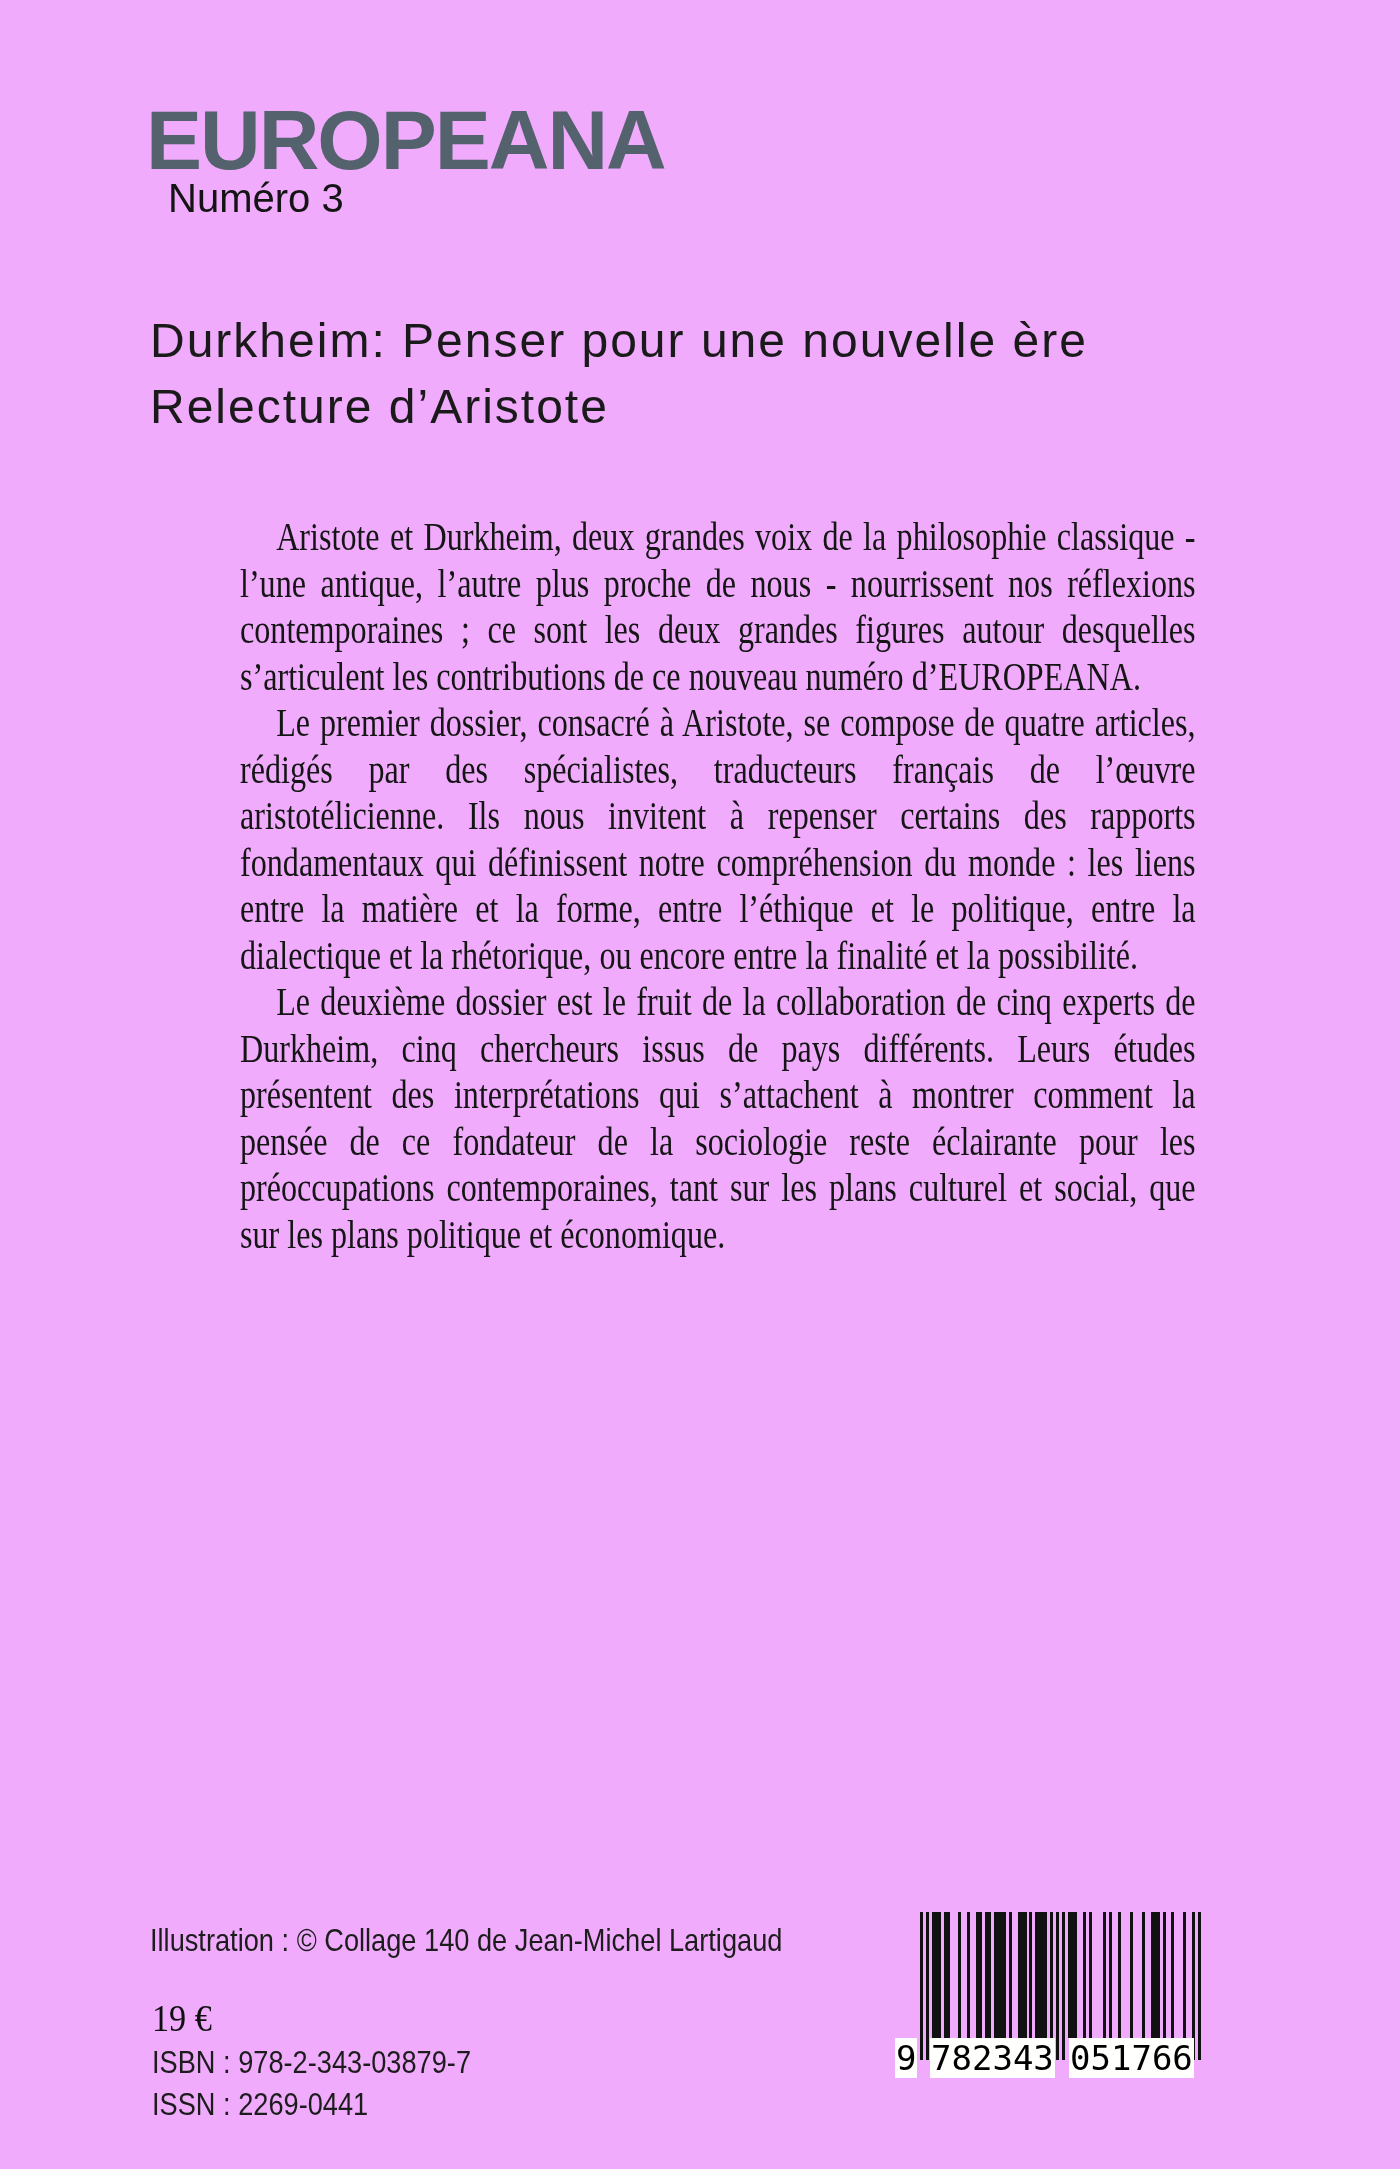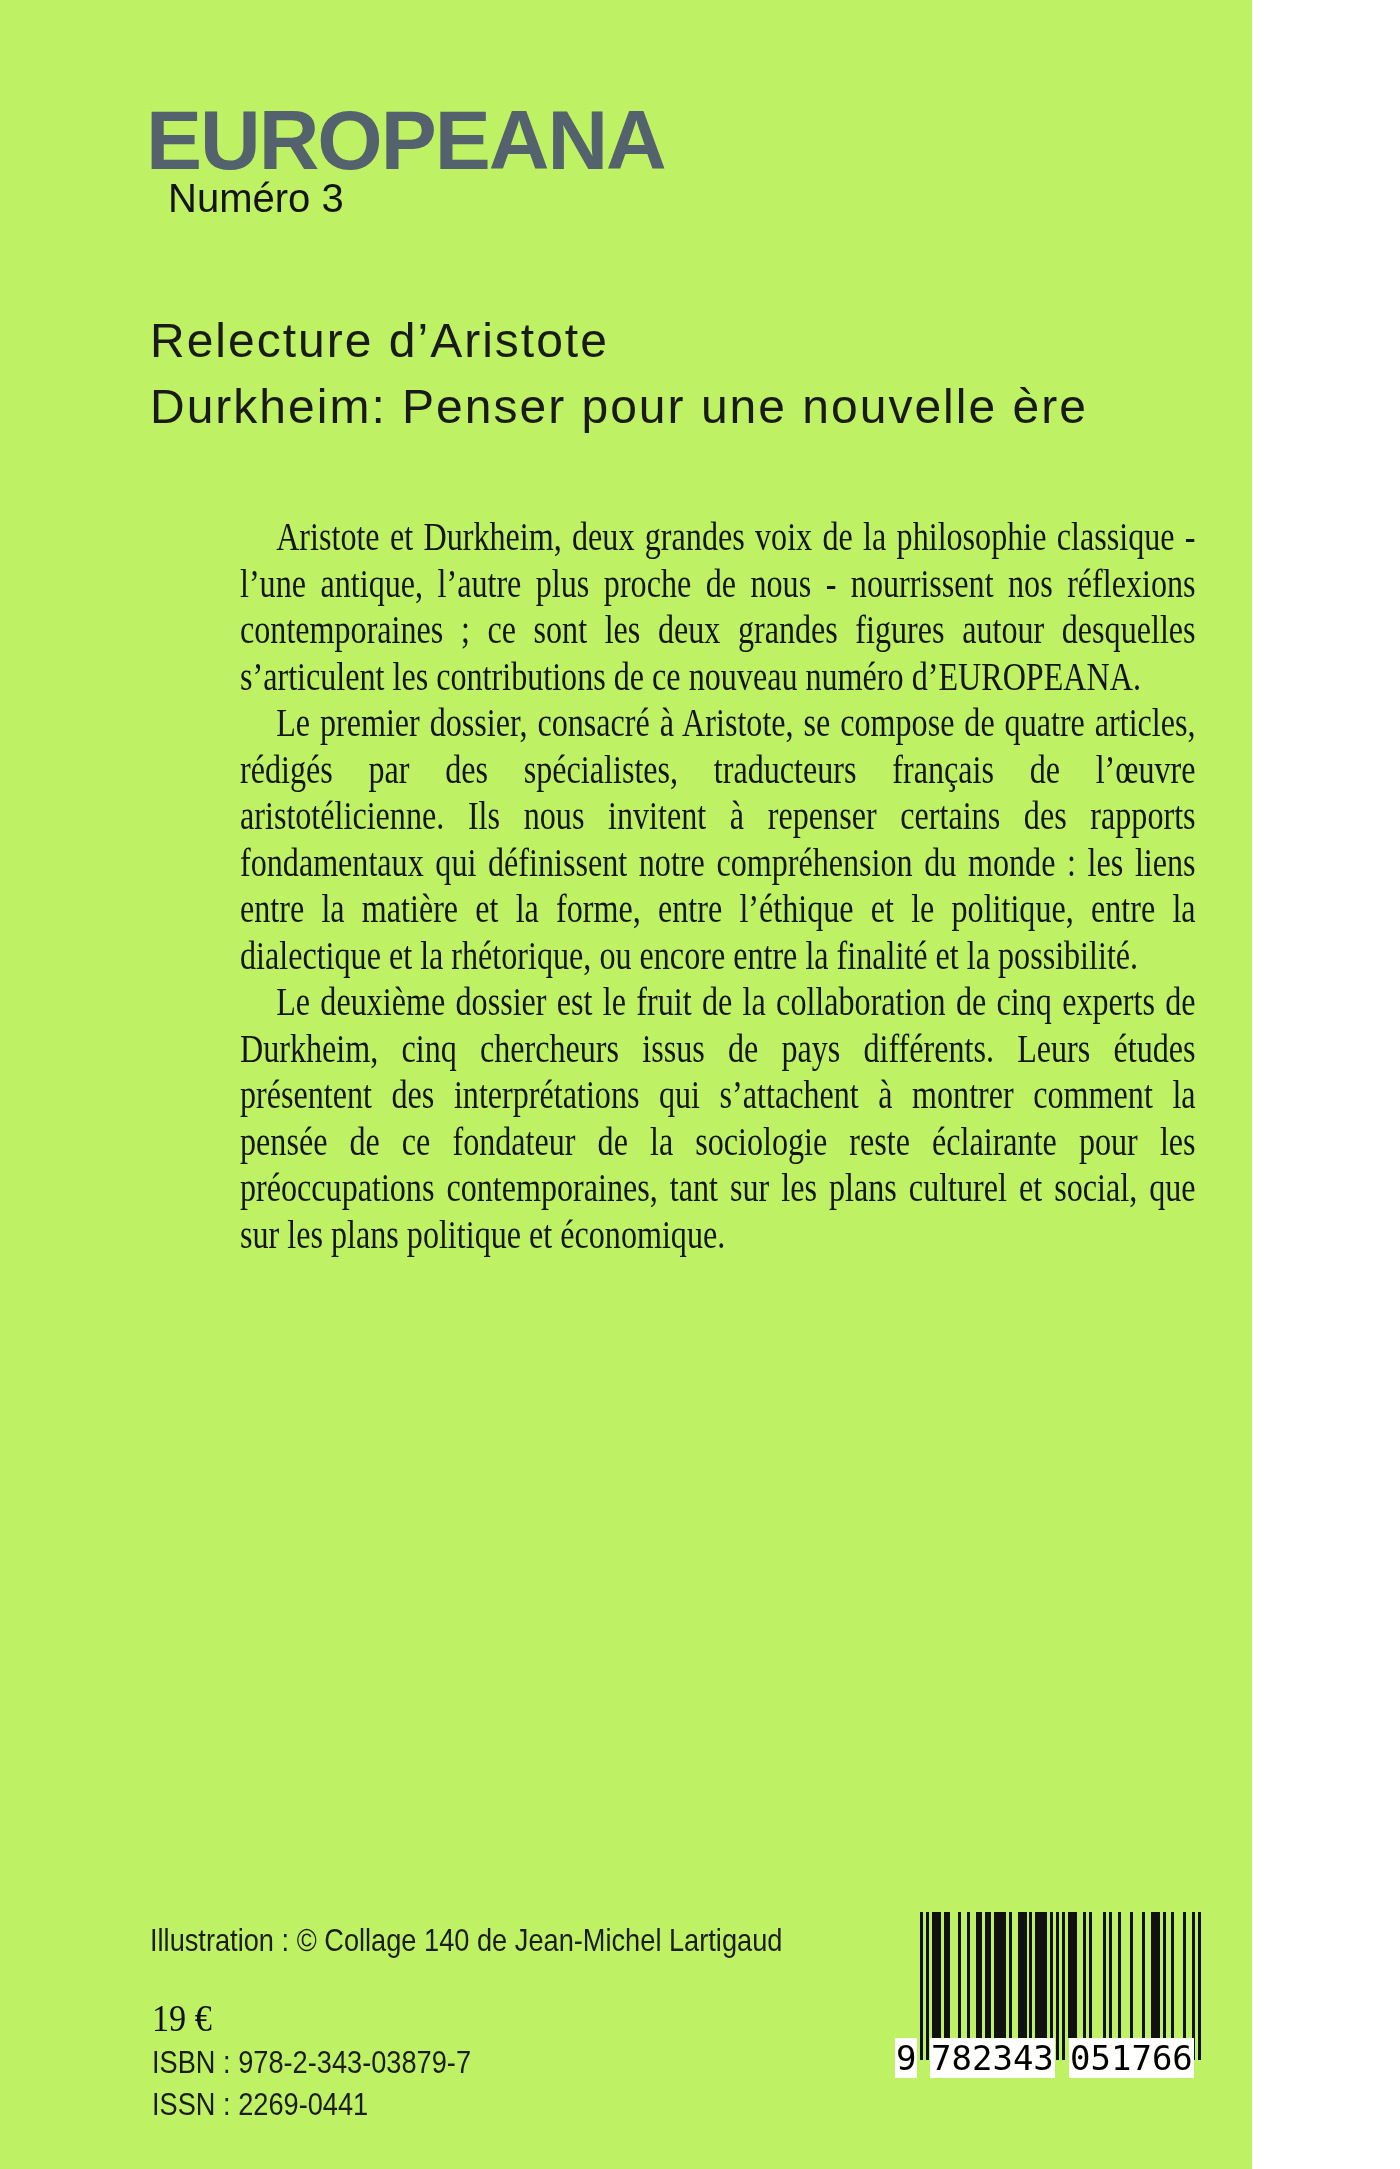--- a/index.html
+++ b/index.html
@@ -1,20 +1,20 @@
 <!DOCTYPE html>
 <html><head>
 <meta charset="utf-8">
 <style>
   * { margin:0; padding:0; box-sizing:border-box; }
   html,body { width:1400px; height:2169px; }
   body { background:#ffffff; }
   .page {
-    position:relative; width:1252px; height:2169px;
-    background:#bef264; overflow:hidden;
+    position:relative; width:1400px; height:2169px;
+    background:#f0abfc; overflow:hidden;
     font-family:"Liberation Sans", sans-serif;
     color:#161616;
   }
   .journal-title {
     position:absolute; left:146px; top:92px;
     font-size:84px; font-weight:bold; letter-spacing:-2px;
     color:#53626c; white-space:nowrap;
   }
   .issue-number {
     position:absolute; left:152px; top:176px;
@@ -70,22 +70,22 @@
 </head>
 <body>
 
 <div class="page">
 
   <div class="journal-title">EUROPEANA</div>
 
   <div class="issue-number">Numéro 3</div>
 
   <div class="subtitle">
+    <div>Durkheim: Penser pour une nouvelle ère</div>
     <div>Relecture d’Aristote</div>
-    <div>Durkheim: Penser pour une nouvelle ère</div>
   </div>
 
   <div class="body-text">
     <p>Aristote et Durkheim, deux grandes voix de la philosophie classique - l’une antique, l’autre plus proche de nous - nourrissent nos réflexions contemporaines ; ce sont les deux grandes figures autour desquelles s’articulent les contributions de ce nouveau numéro d’EUROPEANA.</p>
     <p>Le premier dossier, consacré à Aristote, se compose de quatre articles, rédigés par des spécialistes, traducteurs français de l’œuvre aristotélicienne. Ils nous invitent à repenser certains des rapports fondamentaux qui définissent notre compréhension du monde : les liens entre la matière et la forme, entre l’éthique et le politique, entre la dialectique et la rhétorique,  ou encore entre la finalité et la possibilité.</p>
     <p>Le deuxième dossier est le fruit de la collaboration de cinq experts de Durkheim, cinq chercheurs issus de pays différents. Leurs études présentent des interprétations qui s’attachent à montrer comment la pensée de ce fondateur de la sociologie reste éclairante pour les préoccupations contemporaines, tant sur les plans culturel et social, que sur les plans politique et économique.</p>
   </div>
 
   <div class="illustration-credit">Illustration : © Collage 140 de Jean-Michel Lartigaud</div>
 

